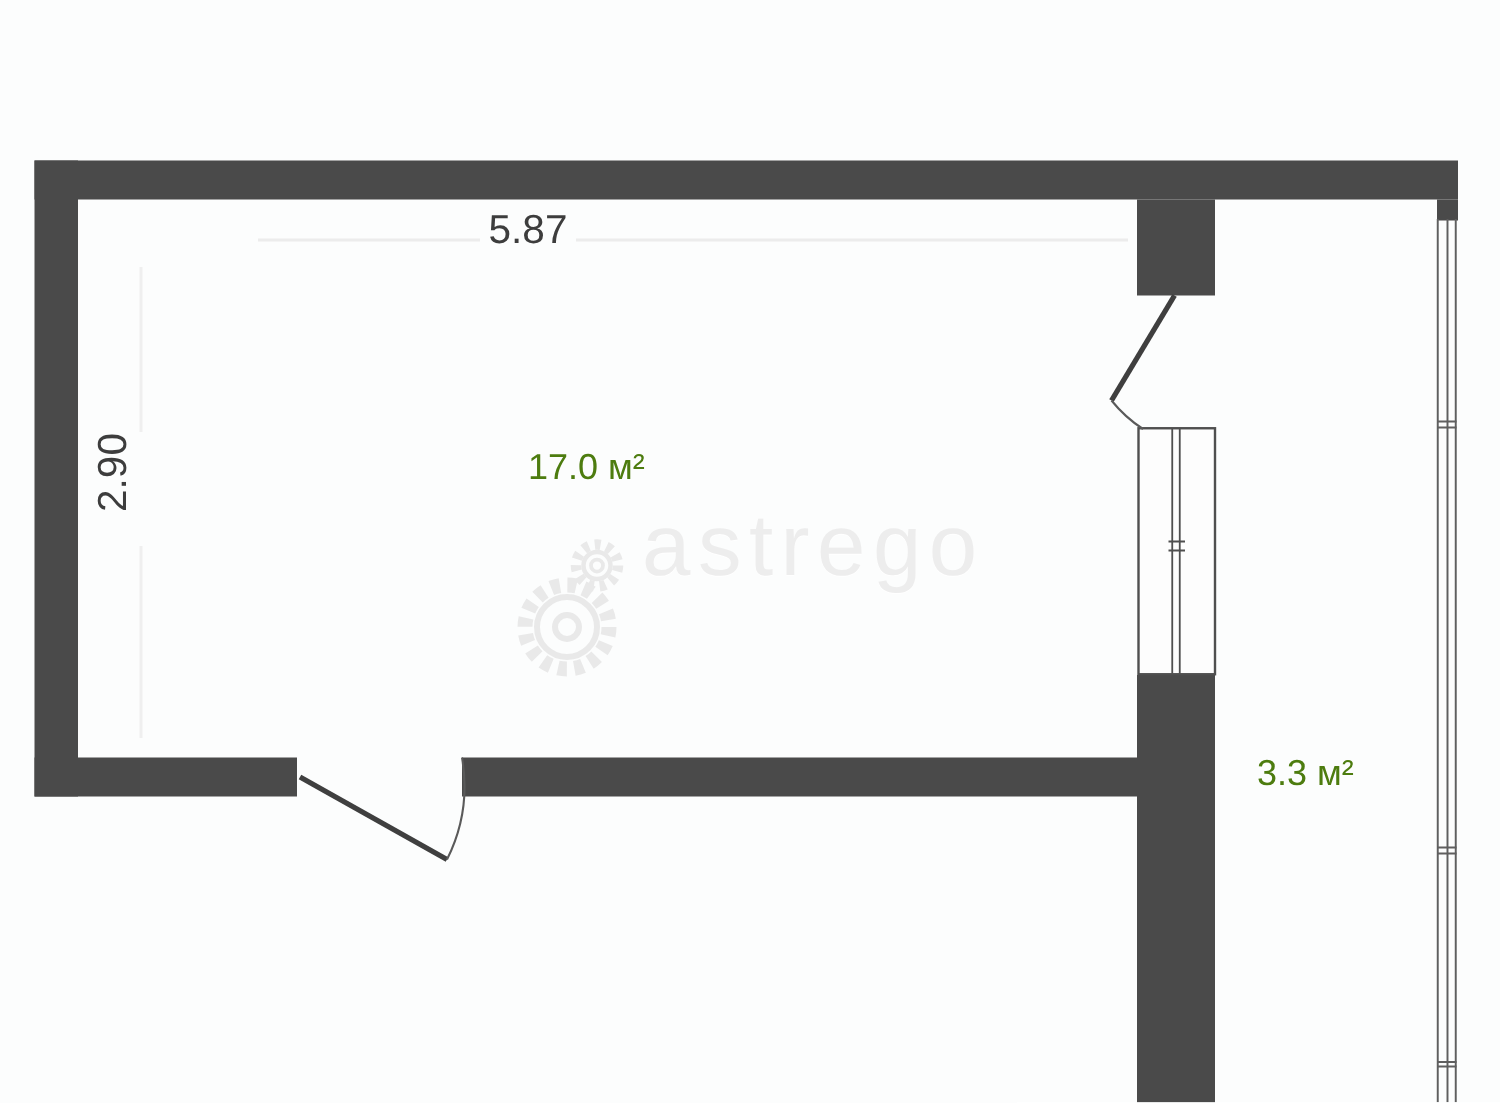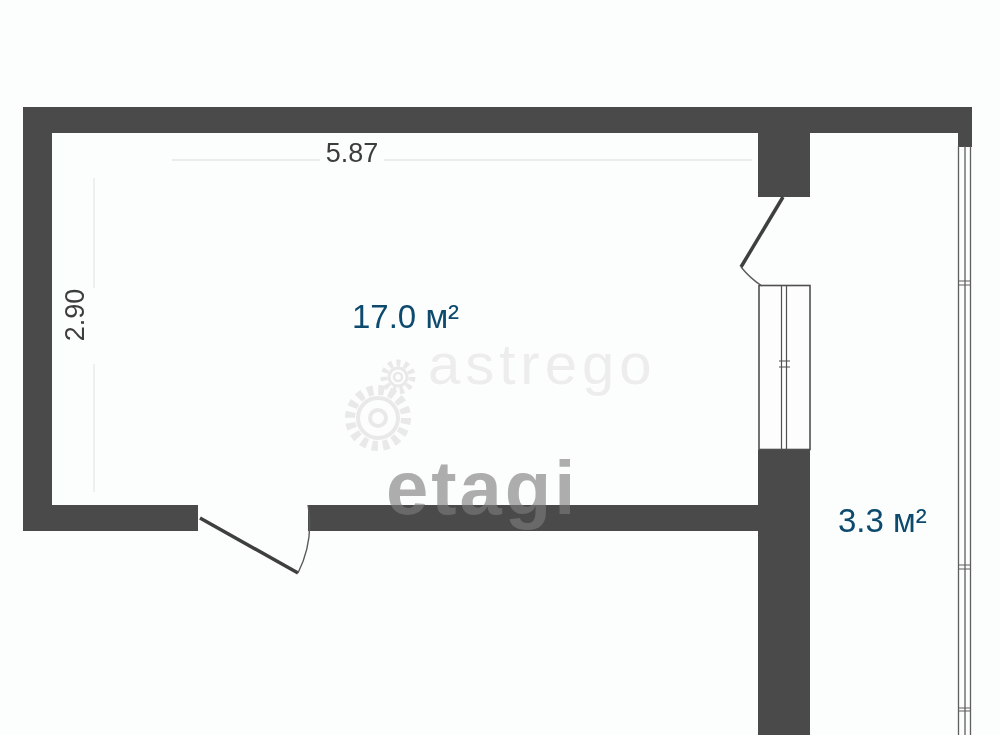--- a/index.html
+++ b/index.html
@@ -7,21 +7,21 @@
     position:relative;width:1000px;height:735px;background:#fcfdfd;
     overflow:hidden;font-family:"Liberation Sans", sans-serif;
   }
   .wall{position:absolute;background:#4a4a4a;z-index:2;}
   #plan-svg{position:absolute;left:0;top:0;z-index:3;}
   .dim-label{
     position:absolute;color:#3d3d3d;font-size:27px;z-index:4;
     text-align:center;letter-spacing:0px;
   }
   .area-label{
-    position:absolute;color:#0c4a6e;font-size:33px;z-index:4;white-space:nowrap;
+    position:absolute;color:#4d7c0f;font-size:24px;z-index:4;white-space:nowrap;
   }
   #dim-left{left:40px;top:297px;width:70px;height:36px;line-height:36px;
     transform:rotate(-90deg);transform-origin:center;}
   #dim-top{left:322px;top:138px;width:60px;background:#fcfdfd;}
   #area-main{left:352px;top:298px;}
   #area-balcony{left:838px;top:502px;}
   #wm-astrego{
     position:absolute;left:428px;top:330px;z-index:1;
     font-size:58px;color:#ededed;letter-spacing:5px;font-weight:400;
     text-shadow:0 1px 0 #ffffff;
@@ -98,15 +98,14 @@
     <g stroke="#e9e9e9" fill="none">
       <circle cx="48" cy="83" r="28" stroke-width="10" stroke-dasharray="6 5"></circle>
       <circle cx="48" cy="83" r="20" stroke-width="4"></circle>
       <circle cx="48" cy="83" r="8" stroke-width="4"></circle>
       <circle cx="68" cy="42" r="14" stroke-width="7" stroke-dasharray="4 4"></circle>
       <circle cx="68" cy="42" r="9" stroke-width="3"></circle>
       <circle cx="68" cy="42" r="4" stroke-width="2.5"></circle>
     </g>
   </svg>
   <div id="wm-astrego">astrego</div>
-  <div id="wm-etagi">etagi</div>
 
 </div>
 
 </body></html>

